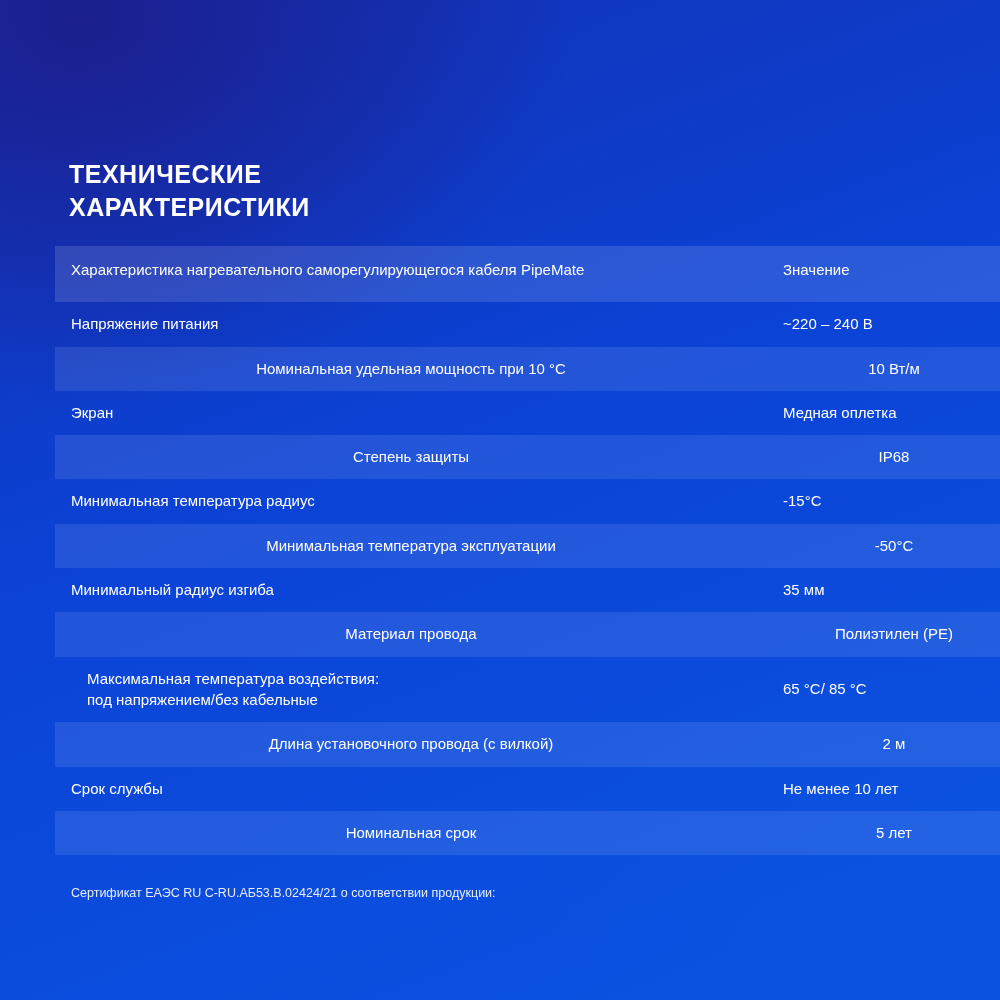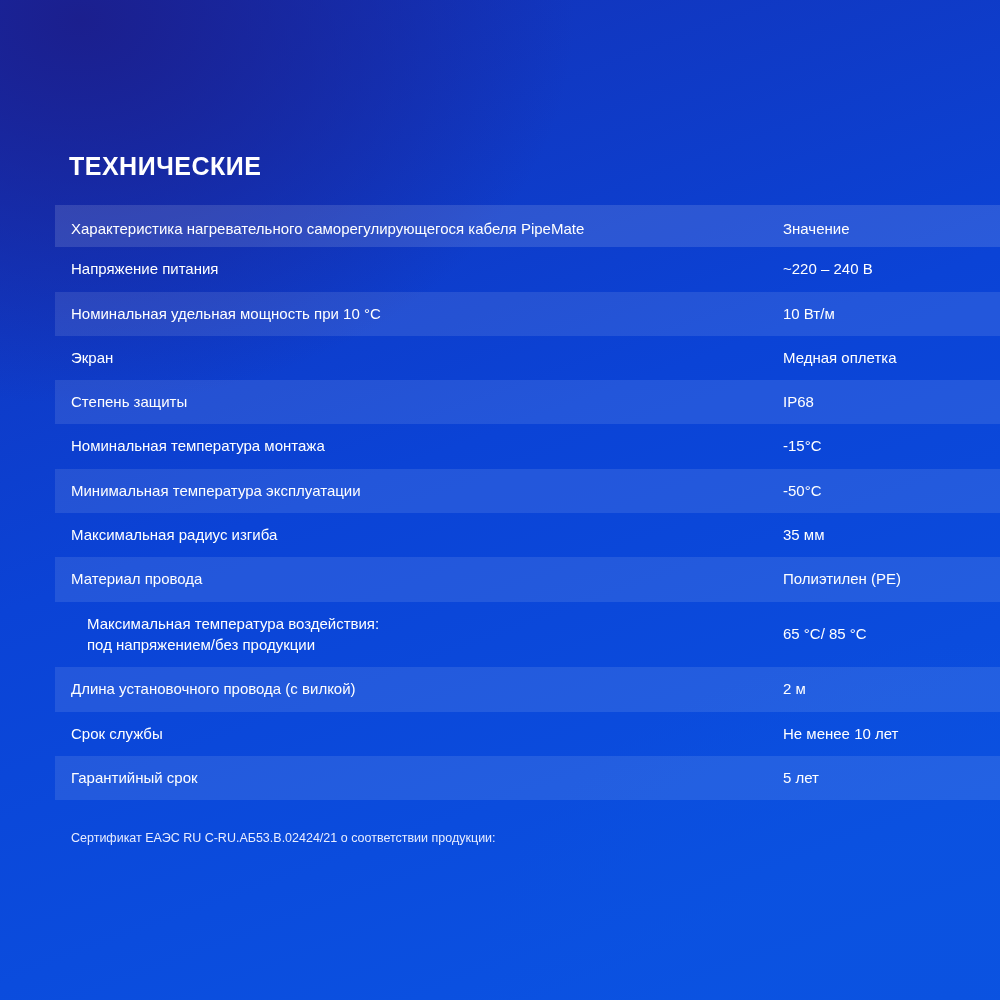--- a/index.html
+++ b/index.html
@@ -18,21 +18,21 @@
     width: 1000px;
     height: 1000px;
     background:
       radial-gradient(ellipse 900px 700px at 8% 2%, #1b1f8e 0%, rgba(27,31,142,0) 55%),
       radial-gradient(ellipse 800px 600px at 95% 100%, #0b52e0 0%, rgba(11,82,224,0) 60%),
       linear-gradient(160deg, #1430b4 0%, #0b43d6 45%, #0b55e4 100%);
   }
   .content {
     position: absolute;
     left: 55px;
-    top: 0;
+    top: 8px;
     width: 905px;
   }
   .title {
     color: #ffffff;
     font-size: 25px;
     font-weight: bold;
     letter-spacing: 0.5px;
     line-height: 1.32;
     padding-top: 150px;
     margin: 0 0 22px 14px;
@@ -48,28 +48,29 @@
   }
   table.spec td {
     vertical-align: middle;
     color: #ffffff;
     font-size: 15px;
     padding: 11px 16px 12px 16px;
     line-height: 1.42;
   }
   table.spec tr.stripe td {
     background: rgba(255, 255, 255, 0.10);
+    text-align: center;
   }
   table.spec tr.plain td {
     background: transparent;
   }
   table.spec tr.header td {
     background: rgba(255, 255, 255, 0.13);
     padding-top: 13px;
-    padding-bottom: 8px;
+    padding-bottom: 22px;
   }
   td.col-name {
     width: 680px;
   }
   td.col-val {
     width: 222px;
   }
   .cell-line {
     display: block;
     margin-left: 16px;
@@ -85,20 +86,21 @@
   }
 </style>
 </head>
 <body>
 
 <div class="page">
   <div class="content">
 
     <h1 class="title">
       <span>ТЕХНИЧЕСКИЕ</span>
+      <span>ХАРАКТЕРИСТИКИ</span>
     </h1>
 
     <table class="spec">
       <tbody>
         <tr class="header">
           <td class="col-name">Характеристика нагревательного саморегулирующегося кабеля PipeMate</td>
           <td class="col-val">Значение</td>
         </tr>
 
         <tr class="plain">
@@ -115,59 +117,59 @@
           <td class="col-name">Экран</td>
           <td class="col-val">Медная оплетка</td>
         </tr>
 
         <tr class="stripe">
           <td class="col-name">Степень защиты</td>
           <td class="col-val">IP68</td>
         </tr>
 
         <tr class="plain">
-          <td class="col-name">Номинальная температура монтажа</td>
+          <td class="col-name">Минимальная температура радиус</td>
           <td class="col-val">-15°С</td>
         </tr>
 
         <tr class="stripe">
           <td class="col-name">Минимальная температура эксплуатации</td>
           <td class="col-val">-50°С</td>
         </tr>
 
         <tr class="plain">
-          <td class="col-name">Максимальная радиус изгиба</td>
+          <td class="col-name">Минимальный радиус изгиба</td>
           <td class="col-val">35 мм</td>
         </tr>
 
         <tr class="stripe">
           <td class="col-name">Материал провода</td>
           <td class="col-val">Полиэтилен (PE)</td>
         </tr>
 
         <tr class="plain">
           <td class="col-name">
             <span class="cell-line">Максимальная температура воздействия:</span>
-            <span class="cell-line">под напряжением/без продукции</span>
+            <span class="cell-line">под напряжением/без кабельные</span>
           </td>
           <td class="col-val">65 °С/ 85 °С</td>
         </tr>
 
         <tr class="stripe">
           <td class="col-name">Длина установочного провода (с вилкой)</td>
           <td class="col-val">2 м</td>
         </tr>
 
         <tr class="plain">
           <td class="col-name">Срок службы</td>
           <td class="col-val">Не менее 10 лет</td>
         </tr>
 
         <tr class="stripe">
-          <td class="col-name">Гарантийный срок</td>
+          <td class="col-name">Номинальная срок</td>
           <td class="col-val">5 лет</td>
         </tr>
       </tbody>
     </table>
 
     <div class="footnote">
       <span>Сертификат ЕАЭС RU C-RU.АБ53.В.02424/21 о соответствии продукции:</span>
     </div>
 
   </div>

